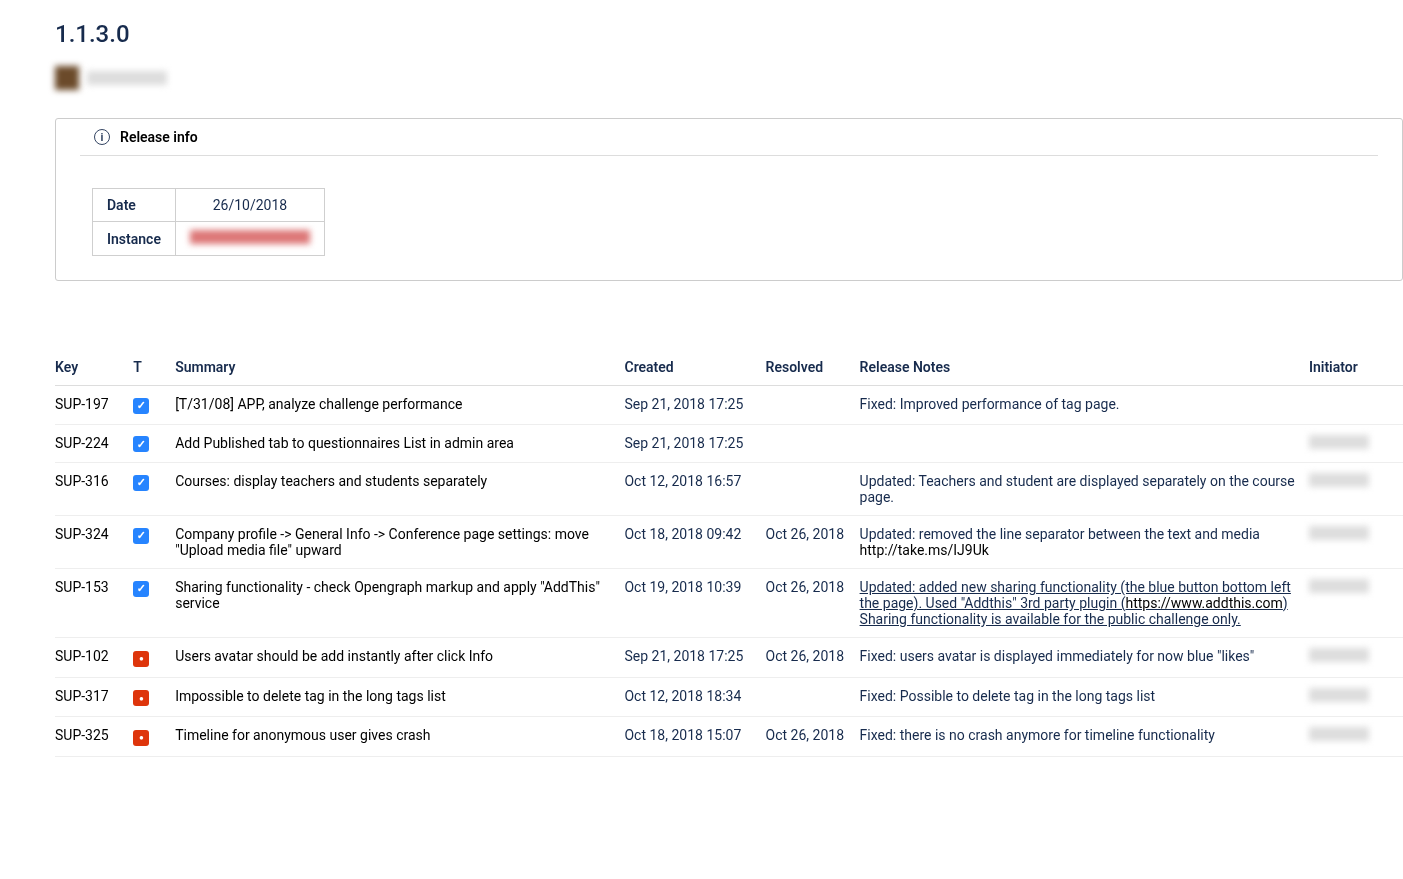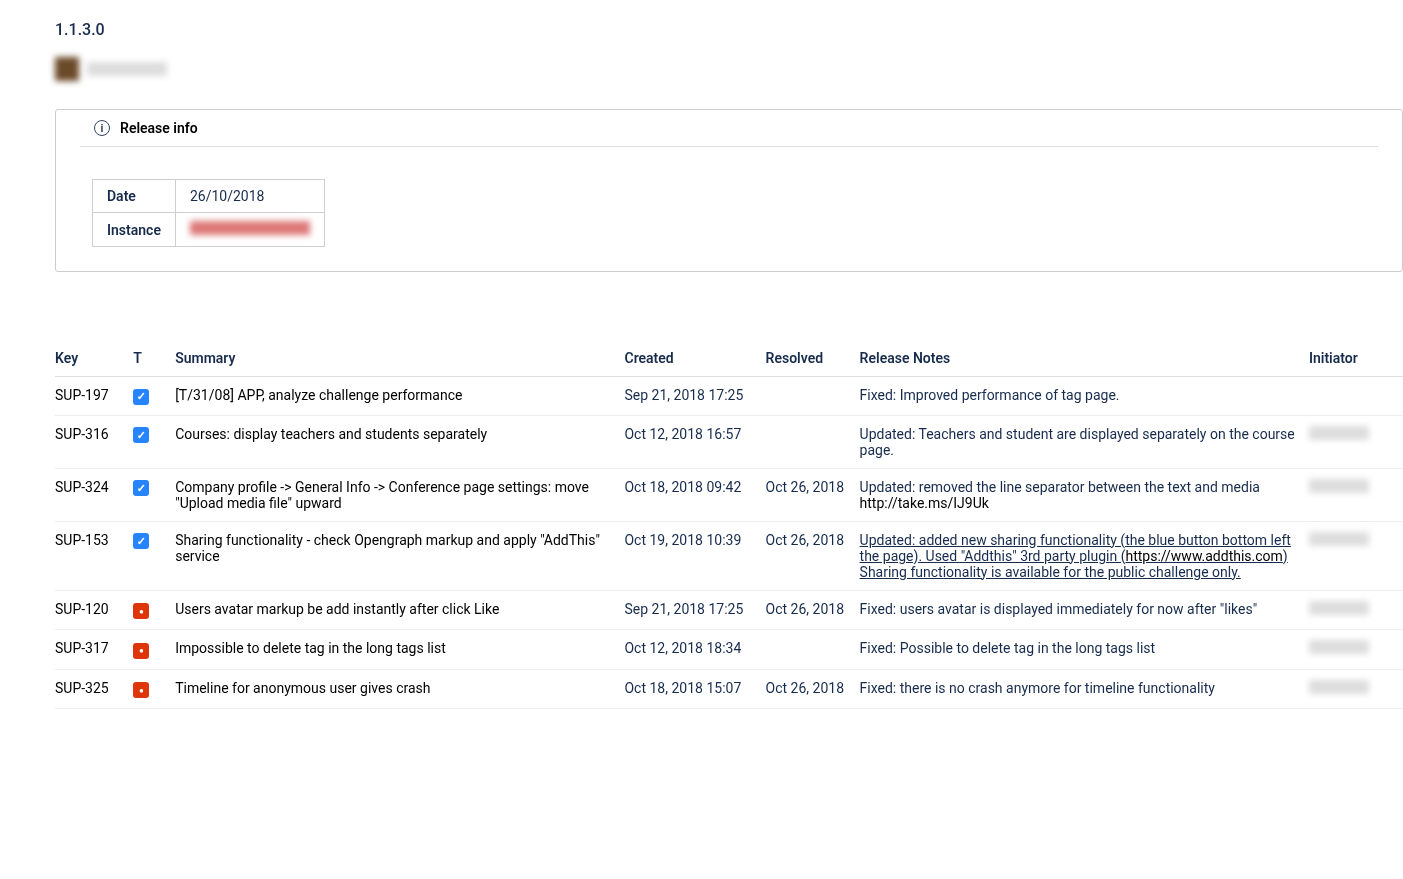--- a/index.html
+++ b/index.html
@@ -5,21 +5,21 @@
   * { box-sizing: border-box; }
   body {
     margin: 0;
     font-family: -apple-system, BlinkMacSystemFont, "Segoe UI", Roboto, Helvetica, Arial, sans-serif;
     font-size: 14px;
     color: #172b4d;
     background: #fff;
     padding: 20px 0 0 55px;
   }
   h1.page-title {
-    font-size: 16px;
+    font-size: 24px;
     font-weight: 500;
     margin: 0 0 18px 0;
     color: #172b4d;
   }
   .author-row { display: flex; align-items: center; gap: 8px; margin-bottom: 28px; }
   .avatar { width: 24px; height: 24px; background: #6b4a2a; filter: blur(3px); }
   .author-name { filter: blur(3px); color: #666; background: #ddd; width: 80px; height: 14px; }
   .panel {
     border: 1px solid #ccc;
     border-radius: 3px;
@@ -45,21 +45,21 @@
     border-collapse: collapse;
     margin: 32px 9px 24px 36px;
   }
   .info-table th, .info-table td {
     border: 1px solid #cfcfcf;
     padding: 8px 14px;
     text-align: left;
     font-size: 14px;
   }
   .info-table th { font-weight: 600; width: 70px; }
-  .info-table td { min-width: 140px; }
+  .info-table td { min-width: 140px; text-align: center; }
   .blur-pink { filter: blur(3px); background:#d77; color:transparent; display:inline-block; width:120px; height:14px;}
   table.issues {
     width: 100%;
     border-collapse: collapse;
   }
   table.issues th {
     text-align: left;
     font-weight: 600;
     padding: 8px 10px 10px 0;
     white-space: nowrap;
@@ -135,20 +135,29 @@
       <tr>
         <td><a class="link" href="#">SUP-197</a></td>
         <td><span class="type-icon type-task"></span></td>
         <td><a class="link" href="#">[T/31/08] APP, analyze challenge performance</a></td>
         <td>Sep 21, 2018 17:25</td>
         <td></td>
         <td style="white-space: pre-line;"><span>Fixed: Improved performance of tag page.</span></td>
         <td></td>
       </tr>
       <tr>
+        <td><a class="link" href="#">SUP-224</a></td>
+        <td><span class="type-icon type-task"></span></td>
+        <td><a class="link" href="#">Add Published tab to questionnaires List in admin area</a></td>
+        <td>Sep 21, 2018 17:25</td>
+        <td></td>
+        <td style="white-space: pre-line;"><span></span></td>
+        <td><span class="blur-cell"></span></td>
+      </tr>
+      <tr>
         <td><a class="link" href="#">SUP-316</a></td>
         <td><span class="type-icon type-task"></span></td>
         <td><a class="link" href="#">Courses: display teachers and students separately</a></td>
         <td>Oct 12, 2018 16:57</td>
         <td></td>
         <td style="white-space: pre-line;"><span>Updated: Teachers and student are displayed separately on the course page.</span></td>
         <td><span class="blur-cell"></span></td>
       </tr>
       <tr>
         <td><a class="link" href="#">SUP-324</a></td>
@@ -163,26 +172,26 @@
         <td><a class="link" href="#">SUP-153</a></td>
         <td><span class="type-icon type-task"></span></td>
         <td><a class="link" href="#">Sharing functionality - check Opengraph markup and apply "AddThis" service</a></td>
         <td>Oct 19, 2018 10:39</td>
         <td>Oct 26, 2018</td>
         <td style="white-space: pre-line; text-decoration: underline;"><span>Updated: added new sharing functionality (the blue button bottom left the page). Used "Addthis" 3rd party plugin (</span><a class="link" href="#">https://www.addthis.com</a><span>)
 Sharing functionality is available for the public challenge only.</span></td>
         <td><span class="blur-cell"></span></td>
       </tr>
       <tr>
-        <td><a class="link" href="#">SUP-120</a></td>
+        <td><a class="link" href="#">SUP-102</a></td>
         <td><span class="type-icon type-bug"></span></td>
-        <td><a class="link" href="#">Users avatar markup be add instantly after click Like</a></td>
+        <td><a class="link" href="#">Users avatar should be add instantly after click Info</a></td>
         <td>Sep 21, 2018 17:25</td>
         <td>Oct 26, 2018</td>
-        <td style="white-space: pre-line;"><span>Fixed: users avatar is displayed immediately for now after "likes"</span></td>
+        <td style="white-space: pre-line;"><span>Fixed: users avatar is displayed immediately for now blue "likes"</span></td>
         <td><span class="blur-cell"></span></td>
       </tr>
       <tr>
         <td><a class="link" href="#">SUP-317</a></td>
         <td><span class="type-icon type-bug"></span></td>
         <td><a class="link" href="#">Impossible to delete tag in the long tags list</a></td>
         <td>Oct 12, 2018 18:34</td>
         <td></td>
         <td style="white-space: pre-line;"><span>Fixed: Possible to delete tag in the long tags list</span></td>
         <td><span class="blur-cell"></span></td>

